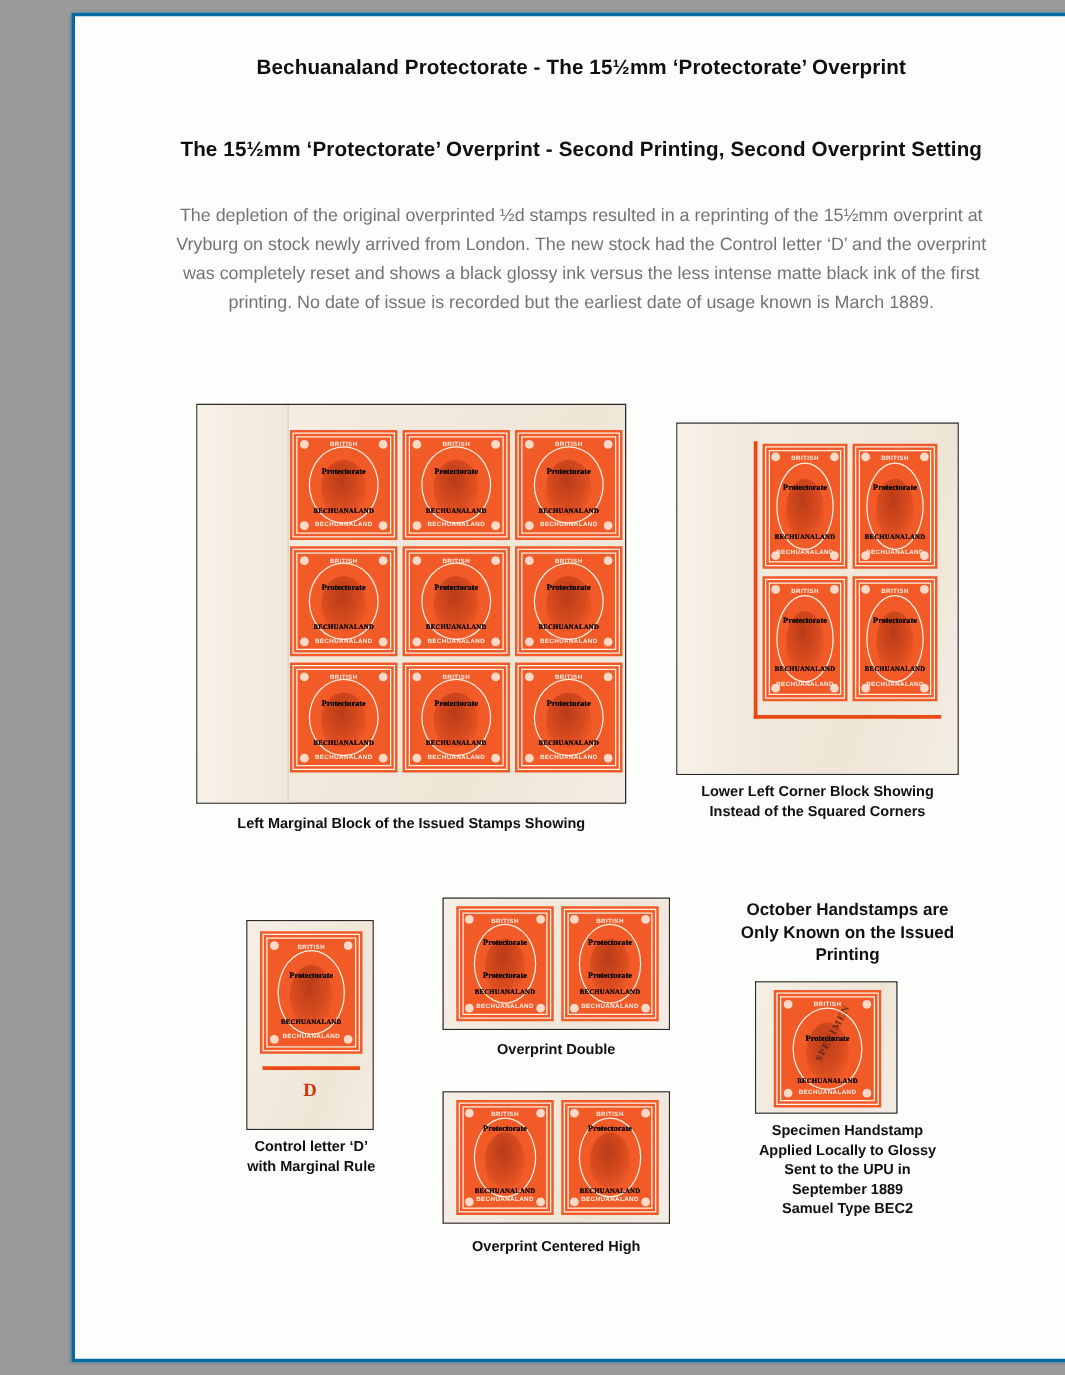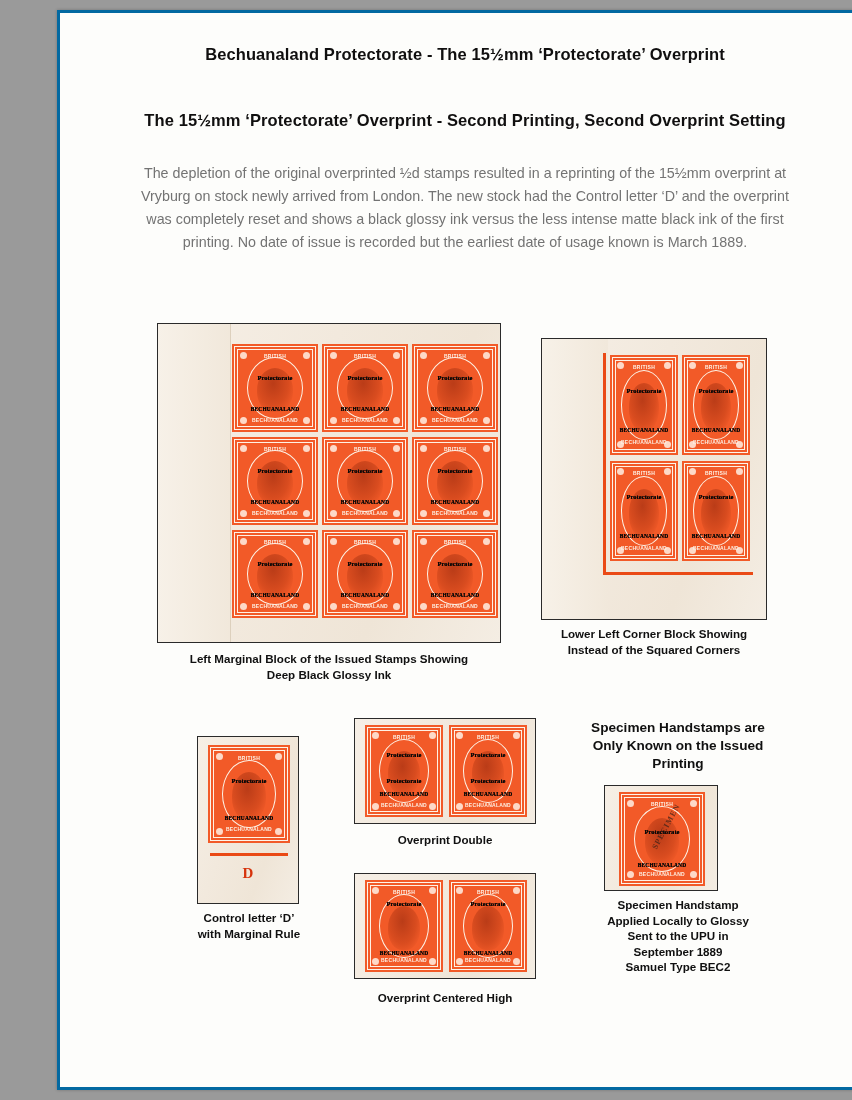--- a/index.html
+++ b/index.html
@@ -321,21 +321,20 @@
         <div class="corner" style="right:8px;bottom:8px;"></div>
         <div class="lbl" style="top:9px;">BRITISH</div>
         <div class="lbl" style="bottom:9px;">BECHUANALAND</div>
         <div class="op small" style="top:30px;">Protectorate</div>
         <div class="op tiny" style="top:62px;">BECHUANALAND</div>
       </div>
     </div>
 
     <div class="capbox" style="left:97px; top:638px; width:344px;">
       <div class="caption">Left Marginal Block of the Issued Stamps Showing</div>
-      <div class="caption">Deep Black Glossy Ink</div>
     </div>
 
     <div class="figframe" style="left:481px; top:325px; width:226px; height:282px;">
       <div class="paper"></div>
       <div class="sheetmarg" style="left:0; top:0; width:66px; height:100%;"></div>
       <div class="rule" style="left:61px; top:14px; width:2.5px; height:222px;"></div>
       <div class="rule" style="left:61px; top:233px; width:150px; height:2.5px;"></div>
 
       <div class="stamp" style="left:68px; top:16px; width:68px; height:100px;">
         <div class="outer"></div>
@@ -493,21 +492,21 @@
         <div class="op small" style="top:20px;">Protectorate</div>
         <div class="op tiny" style="top:70px;">BECHUANALAND</div>
       </div>
     </div>
 
     <div class="capbox" style="left:294px; top:977px; width:182px;">
       <div class="caption">Overprint Centered High</div>
     </div>
 
     <div class="capbox" style="left:505px; top:706px; width:226px;">
-      <div class="headingbold">Specimen Handstamps are</div>
+      <div class="headingbold">October Handstamps are</div>
       <div class="headingbold">Only Known on the Issued</div>
       <div class="headingbold">Printing</div>
     </div>
 
     <div class="figframe" style="left:544px; top:772px; width:114px; height:106px;">
       <div class="paper"></div>
       <div class="stamp" style="left:14px; top:6px; width:86px; height:94px;">
         <div class="outer"></div>
         <div class="frame"></div>
         <div class="oval" style="width:56px;height:66px;"></div>

